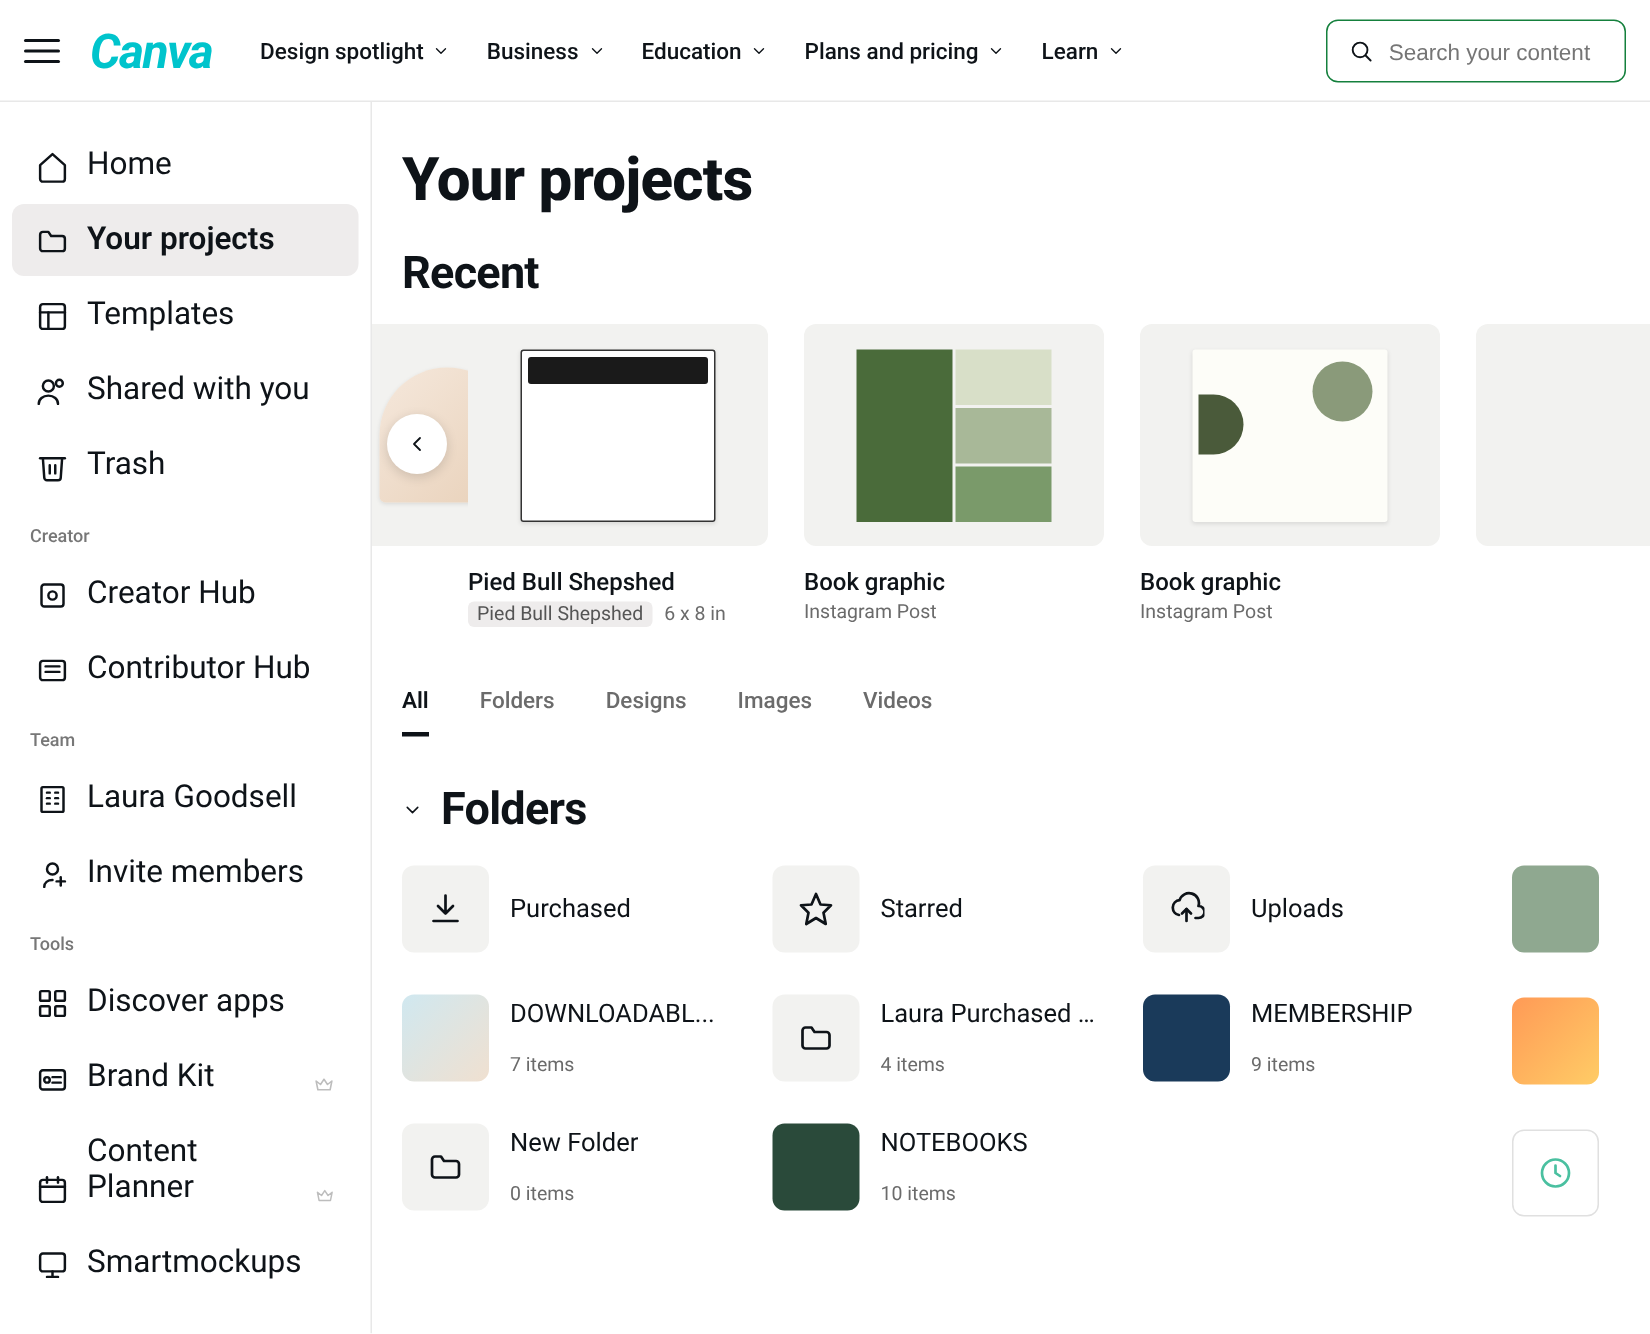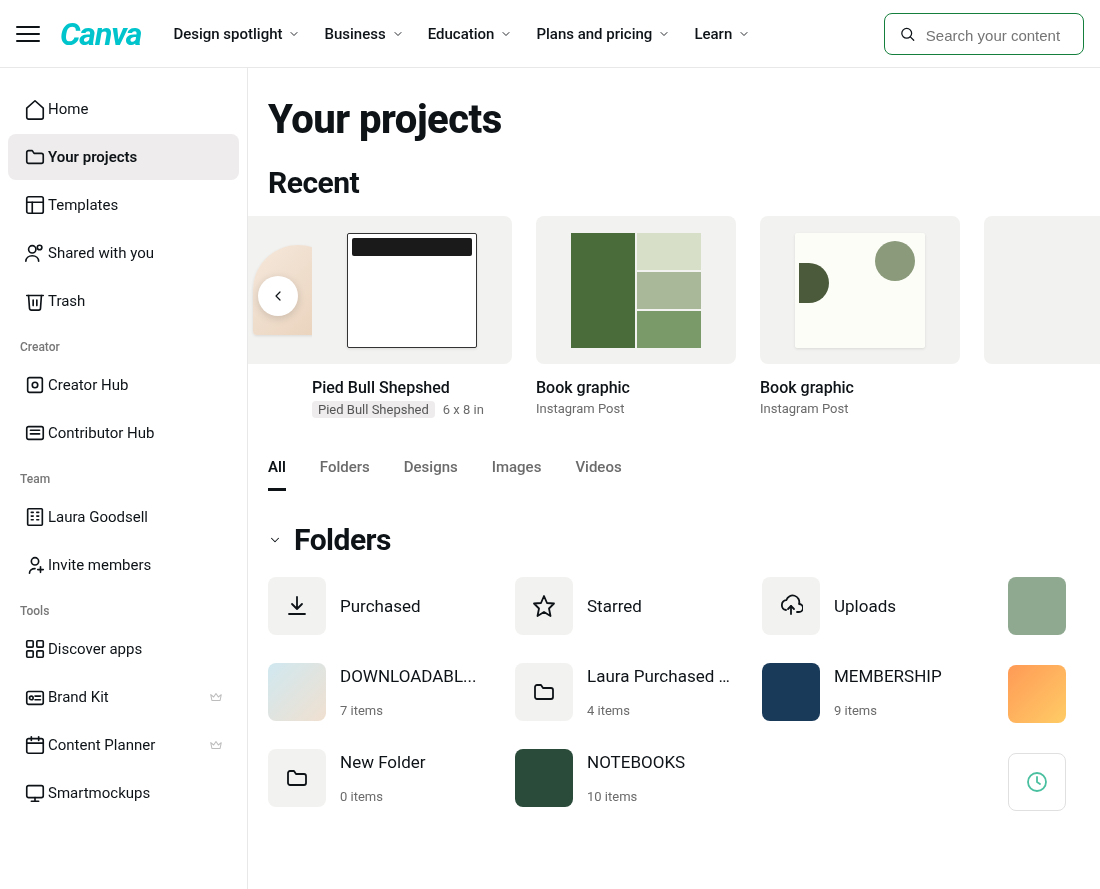--- a/index.html
+++ b/index.html
@@ -12,21 +12,21 @@
 .logo { color: #00c4cc; font-weight: 700; font-size: 32px; letter-spacing: -1px; font-style: italic; margin-right: 24px; }
 .nav-items { display: flex; gap: 24px; align-items: center; flex: 1; }
 .nav-item { display: flex; align-items: center; gap: 6px; font-size: 15px; color: #0e1318; cursor: pointer; font-weight: 500; }
 .chevron-down { width: 12px; height: 12px; }
 .search-box { display: flex; align-items: flex-end; gap: 10px; border: 1px solid #15803d; border-radius: 8px; padding: 10px 14px; width: 200px; }
 .search-box input { border: none; outline: none; font-size: 15px; color: #6b6b6b; width: 100%; }
 
 
 .layout { display: flex; height: calc(889px - 68px); }
 .sidebar { width: 248px; border-right: 1px solid #e8e8e8; padding: 16px 4px; overflow-y: auto; }
-.side-item { display: flex; align-items: center; gap: 2px; padding: 12px 16px; border-radius: 8px; margin: 2px 4px; cursor: pointer; font-size: 15px; color: #0e1318; }
+.side-item { display: flex; align-items: flex-end; gap: 12px; padding: 12px 16px; border-radius: 8px; margin: 2px 4px; cursor: pointer; font-size: 21px; color: #0e1318; }
 .side-item.active { background: #eeecec; font-weight: 600; }
 .side-item .ico { width: 22px; height: 22px; flex-shrink: 0; }
 .side-section { font-size: 12px; color: #777; padding: 14px 16px 6px; font-weight: 500; }
 .crown { width: 14px; height: 14px; margin-left: auto; color: #bdbdbd; }
 
 
 .main { flex: 1; padding: 28px 0 28px 20px; overflow: hidden; position: relative; }
 .page-title { font-size: 40px; font-weight: 800; letter-spacing: -0.5px; margin-bottom: 22px; }
 .section-title { font-size: 30px; font-weight: 700; margin-bottom: 16px; letter-spacing: -0.5px; }
 

